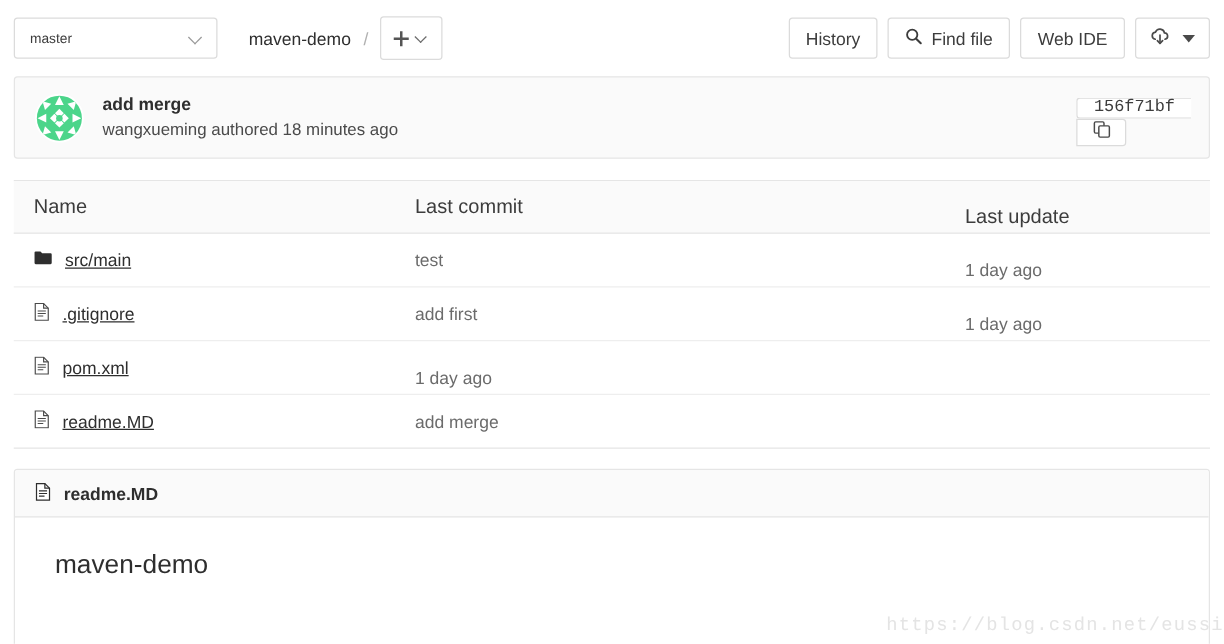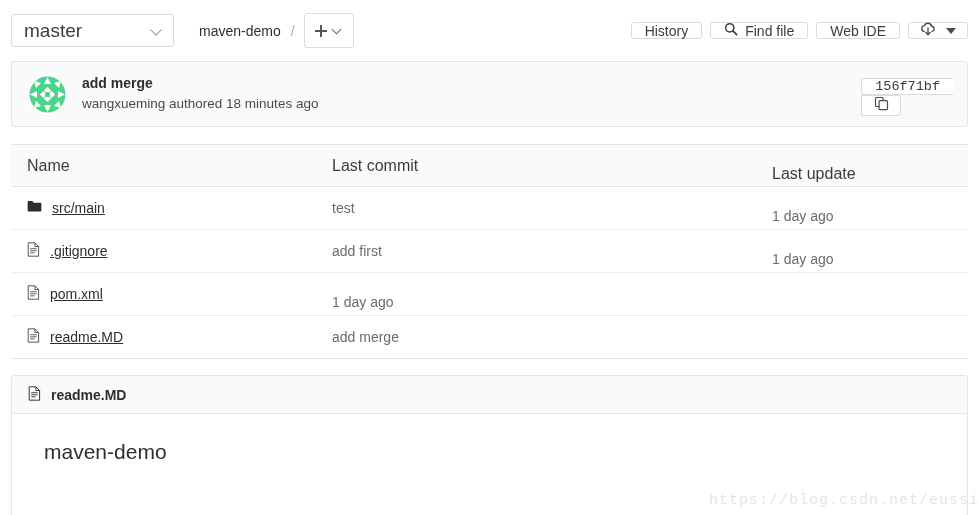--- a/index.html
+++ b/index.html
@@ -28,21 +28,21 @@
     width: 163px;
     height: 33px;
     border: 1px solid #dbdbdb;
     border-radius: 3px;
     background: #ffffff;
     display: flex;
     align-items: center;
     justify-content: space-between;
     padding: 0 10px 0 12px;
     box-sizing: border-box;
-    font-size: 19px;
+    font-size: 11px;
     color: #3c3c3c;
     cursor: pointer;
   }
   .chev {
     width: 11px;
     height: 11px;
     position: relative;
     flex: none;
   }
   .chev::before {
@@ -111,21 +111,21 @@
     transform: rotate(45deg);
   }
 
   .toolbar-right {
     margin-left: auto;
     display: flex;
     align-items: center;
     gap: 8px;
   }
   .tbtn {
-    height: 17px;
+    height: 33px;
     border: 1px solid #dbdbdb;
     border-radius: 3px;
     background: #ffffff;
     font-size: 14px;
     color: #3c3c3c;
     font-family: "Liberation Sans", sans-serif;
     display: flex;
     align-items: center;
     justify-content: center;
     gap: 7px;

